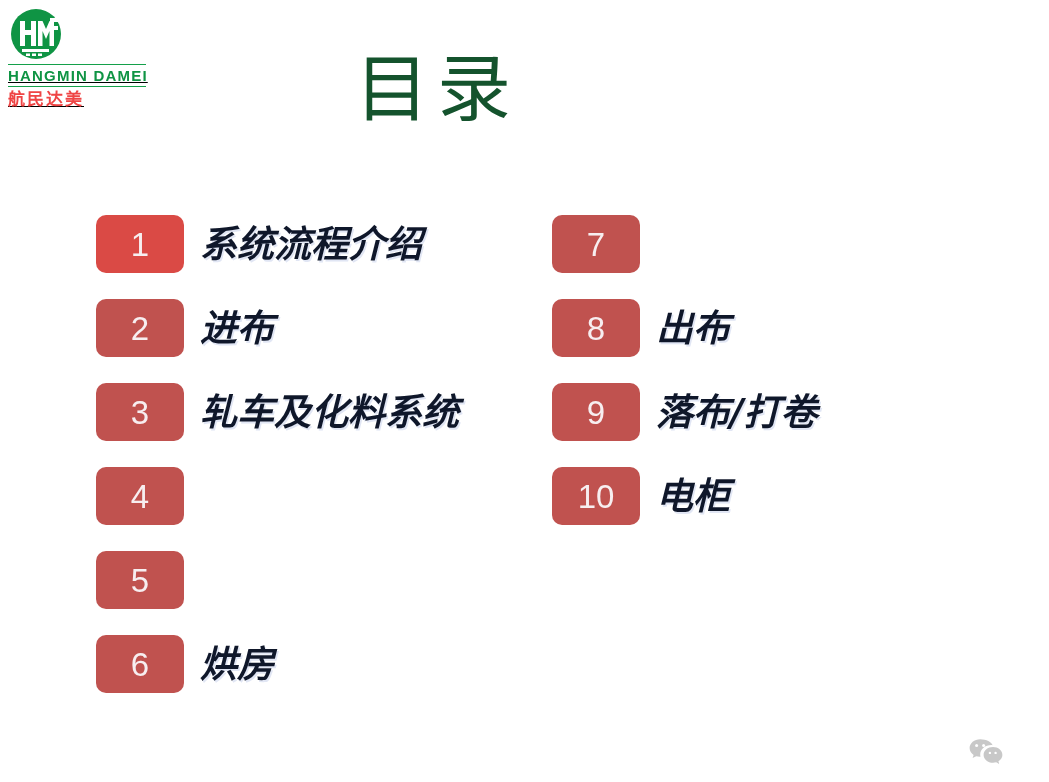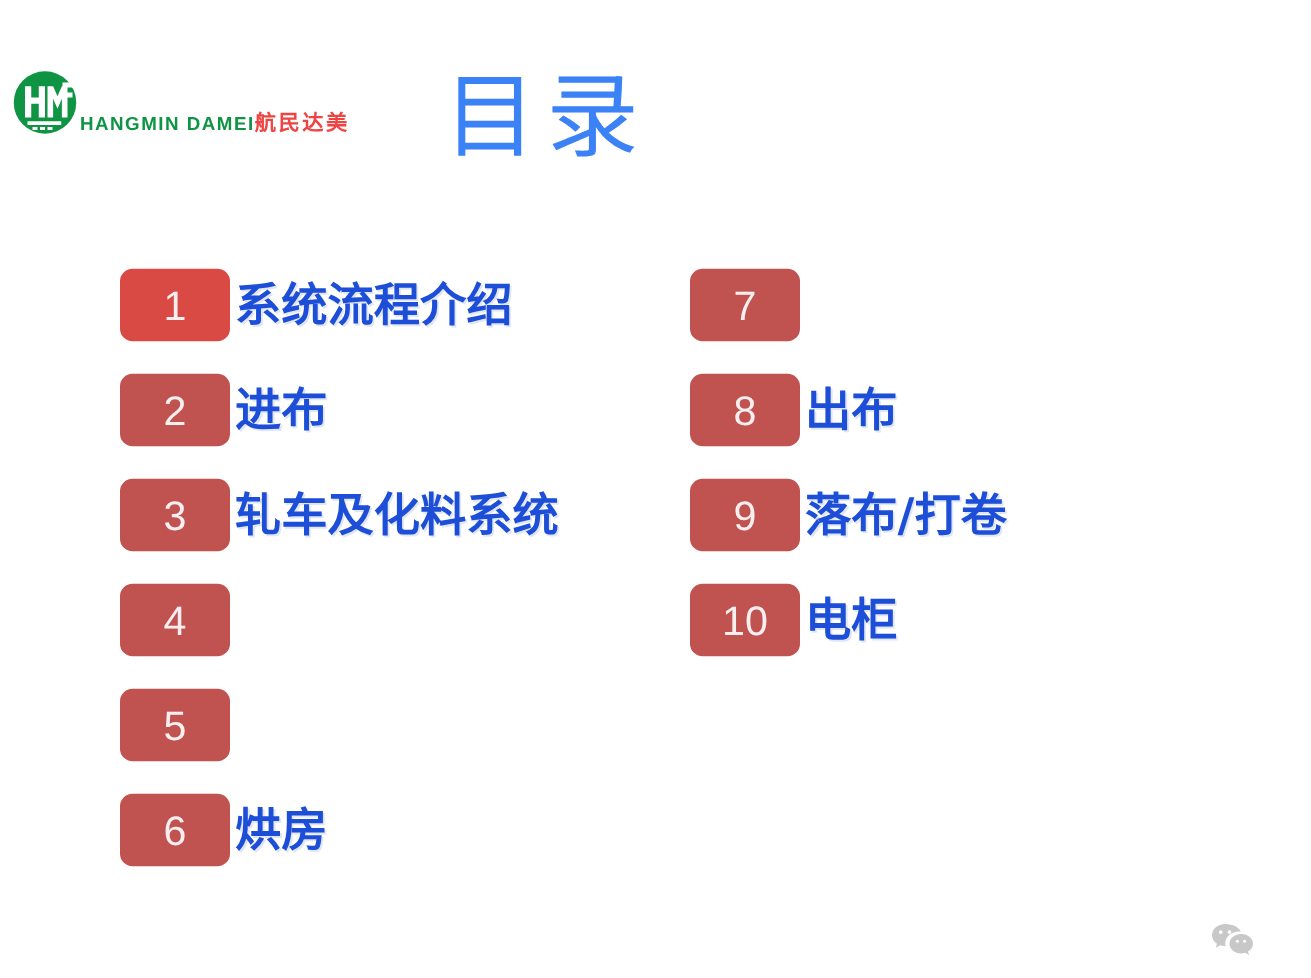--- a/index.html
+++ b/index.html
@@ -26,22 +26,23 @@
   }
 
   
   .logo-block {
     position: absolute;
     left: 8px;
     top: 4px;
     width: 148px;
     height: 106px;
     display: flex;
-    flex-direction: row;
-    align-items: flex-end;
+    flex-direction: column;
+    align-items: flex-start;
+    text-decoration: underline;
   }
   .logo-mark {
     width: 56px;
     height: 54px;
     margin-top: 4px;
     position: relative;
   }
   .logo-rule {
     width: 138px;
     height: 2px;
@@ -75,24 +76,24 @@
     white-space: nowrap;
   }
 
   
   .slide-title {
     position: absolute;
     left: 0;
     top: 58px;
     width: 874px;
     text-align: center;
-    font-family: Liberation Serif, serif;
+    font-family: Liberation Mono, monospace;
     font-size: 74px;
     font-weight: 400;
-    color: #3b82f6;
+    color: #14532d;
     letter-spacing: 8px;
     line-height: 1;
   }
 
   
   .toc {
     position: absolute;
     left: 0;
     top: 215px;
     width: 1049px;
@@ -125,28 +126,29 @@
     font-size: 33px;
     font-weight: 400;
     line-height: 1;
     letter-spacing: 0;
     box-sizing: border-box;
   }
   .toc-badge.accent {
     background: #da4a45;
   }
   .toc-label {
-    margin-left: 4px;
+    margin-left: 16px;
     font-family: "DejaVu Sans", "Liberation Sans", sans-serif;
     font-size: 37px;
     font-weight: 700;
-    color: #1d4ed8;
+    color: #0f172a;
     white-space: nowrap;
     line-height: 1;
     text-shadow: 1.5px 1.5px 0 rgba(200,210,235,0.55);
+    font-style: italic;
   }
 
   
   .footer {
     position: absolute;
     left: 0;
     bottom: 14px;
     width: 1049px;
     display: flex;
     align-items: center;

